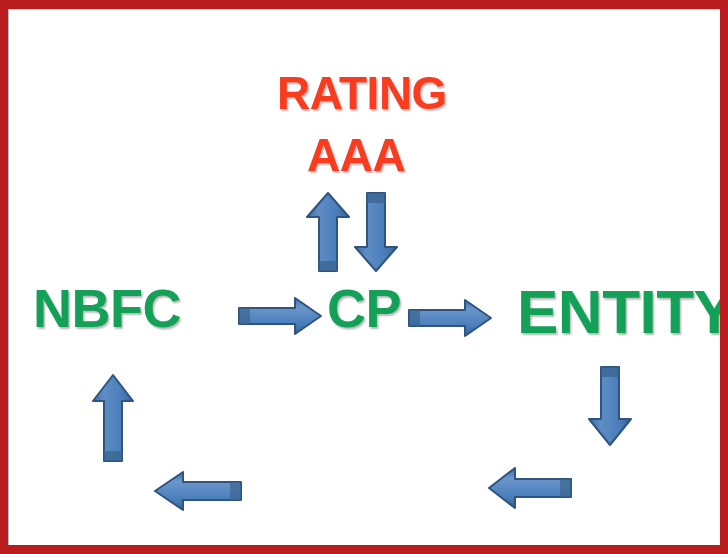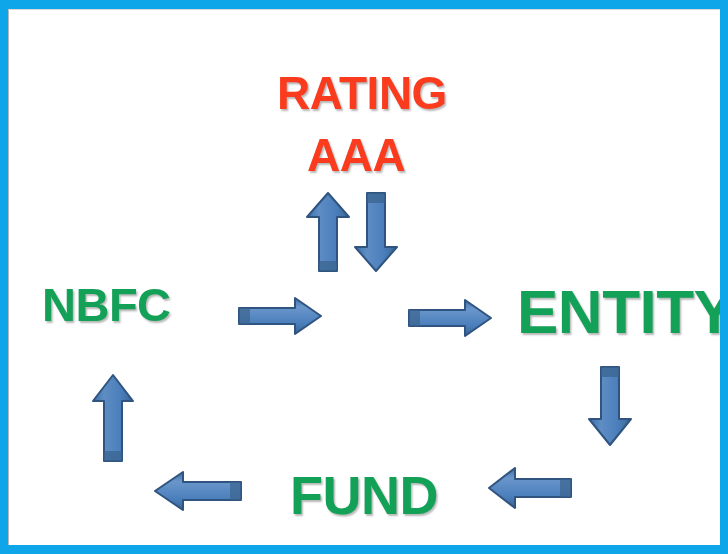--- a/index.html
+++ b/index.html
@@ -14,21 +14,21 @@
     font-family: "Liberation Sans", sans-serif;
   }
 
   
   #slide-frame {
     position: absolute;
     left: 0;
     top: 0;
     width: 728px;
     height: 554px;
-    background: #0ea5e9;
+    background: #b91c1c;
     box-sizing: border-box;
   }
 
   
   #canvas {
     position: absolute;
     left: 8px;
     top: 9px;
     width: 712px;
     height: 536px;
@@ -51,21 +51,21 @@
   .green { color: #13A158; }
   .red   { color: #FA3B1E; }
 
   #node-rating {
     left: 268px;  top: 60px;  font-size: 46px;
   }
   #node-aaa {
     left: 298px;  top: 122px; font-size: 46px; text-align: center;
   }
   #node-nbfc {
-    left: 33px;   top: 271px; font-size: 47px;
+    left: 24px;   top: 271px; font-size: 54px;
   }
   #node-cp {
     left: 318px;  top: 271px; font-size: 54px;
   }
   #node-entity {
     left: 508px;  top: 271px; font-size: 62px;
   }
   #node-fund {
     left: 281px;  top: 458px; font-size: 54px;
   }
@@ -90,24 +90,24 @@
 
 <div id="slide-frame">
   <div id="canvas">
 
     <div class="node-text red" id="node-rating">RATING</div>
 
     <div class="node-text red" id="node-aaa">AAA</div>
 
     <div class="node-text green" id="node-nbfc">NBFC</div>
 
+    <div class="node-text green" id="node-cp">CP</div>
 
     <div class="node-text green" id="node-entity">ENTITY</div>
 
-    <div class="node-text green" id="node-fund">FUND</div>
 
     <div class="arrow" id="arrow-rating-up">
       <svg width="46" height="82" viewBox="0 0 46 82">
         <defs>
           <linearGradient id="gv1" x1="0" y1="0" x2="1" y2="0">
             <stop offset="0%" stop-color="#3E6FA8"></stop>
             <stop offset="28%" stop-color="#5F8DC4"></stop>
             <stop offset="70%" stop-color="#4A7EBB"></stop>
             <stop offset="100%" stop-color="#3A648F"></stop>
           </linearGradient>

